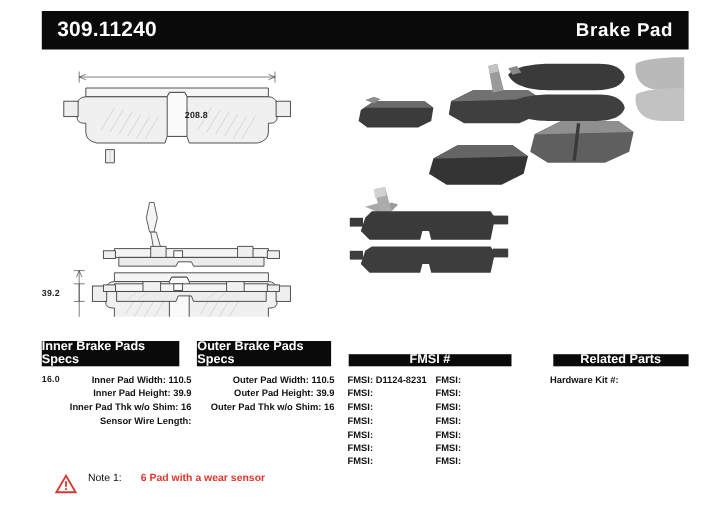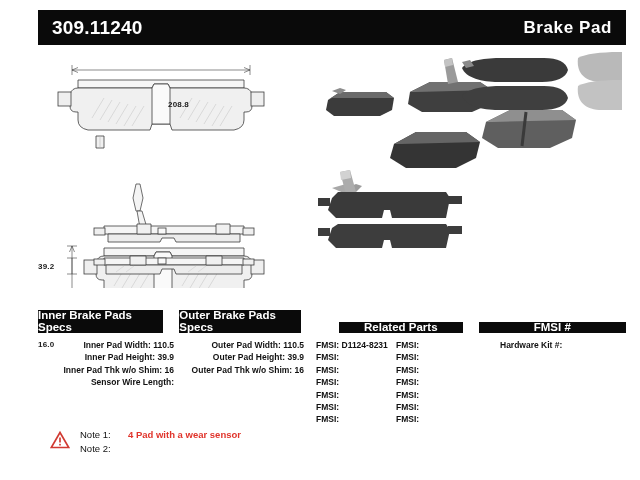--- a/index.html
+++ b/index.html
@@ -237,22 +237,22 @@
         <rect x="8" y="180" width="12" height="8" fill="#3d3d3d"></rect>
         <rect x="138" y="178" width="14" height="8" fill="#3d3d3d"></rect>
       </g>
     </svg>
   </div>
 
   <div class="table-wrap">
     <div class="thead">
       <div class="th th-inner">Inner Brake Pads Specs</div>
       <div class="th th-outer">Outer Brake Pads Specs</div>
+      <div class="th th-fmsi">FMSI #</div>
       <div class="th th-rel">Related Parts</div>
-      <div class="th th-fmsi">FMSI #</div>
     </div>
 
     <div class="tbody">
       <div class="col-inner">
         <div class="line">Inner Pad Width: 110.5</div>
         <div class="line">Inner Pad Height: 39.9</div>
         <div class="line">Inner Pad Thk w/o Shim: 16</div>
         <div class="line">Sensor Wire Length:</div>
       </div>
 
@@ -291,22 +291,18 @@
 
   <div class="notes">
     <svg class="warn-icon" viewBox="0 0 24 24">
       <path d="M12 3 L22.5 21 L1.5 21 Z" fill="none" stroke="#d13a32" stroke-width="2"></path>
       <rect x="11" y="9" width="2" height="6" fill="#d13a32"></rect>
       <rect x="11" y="16.6" width="2" height="2" fill="#d13a32"></rect>
     </svg>
     <div class="notes-text">
       <div class="note-row">
         <span class="note-lbl">Note 1:</span>
-        <span class="note-val">4 Pad with a wear sensor</span>
-      </div>
-      <div class="note-row">
-        <span class="note-lbl">Note 2:</span>
-        <span class="note-val"></span>
+        <span class="note-val">6 Pad with a wear sensor</span>
       </div>
     </div>
   </div>
 
 </div>
 
 </body></html>

